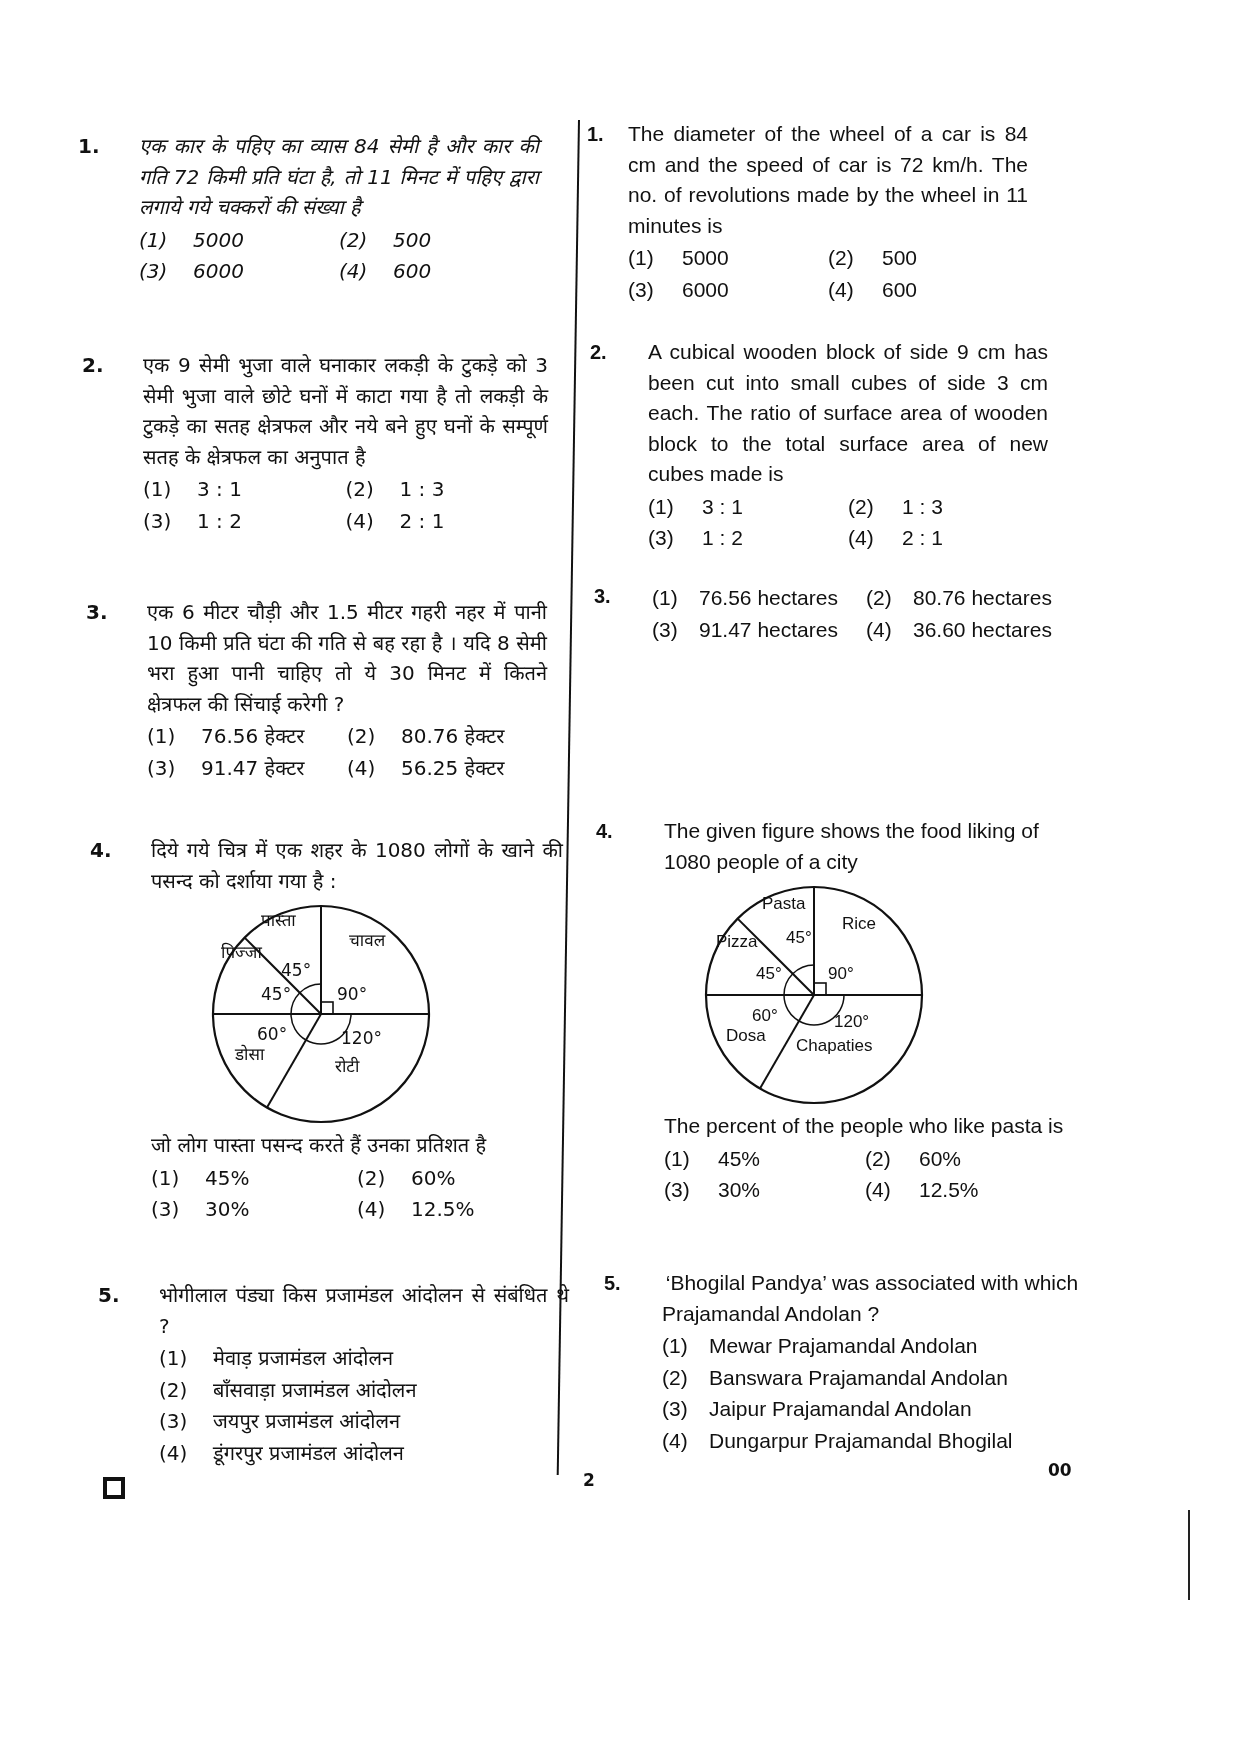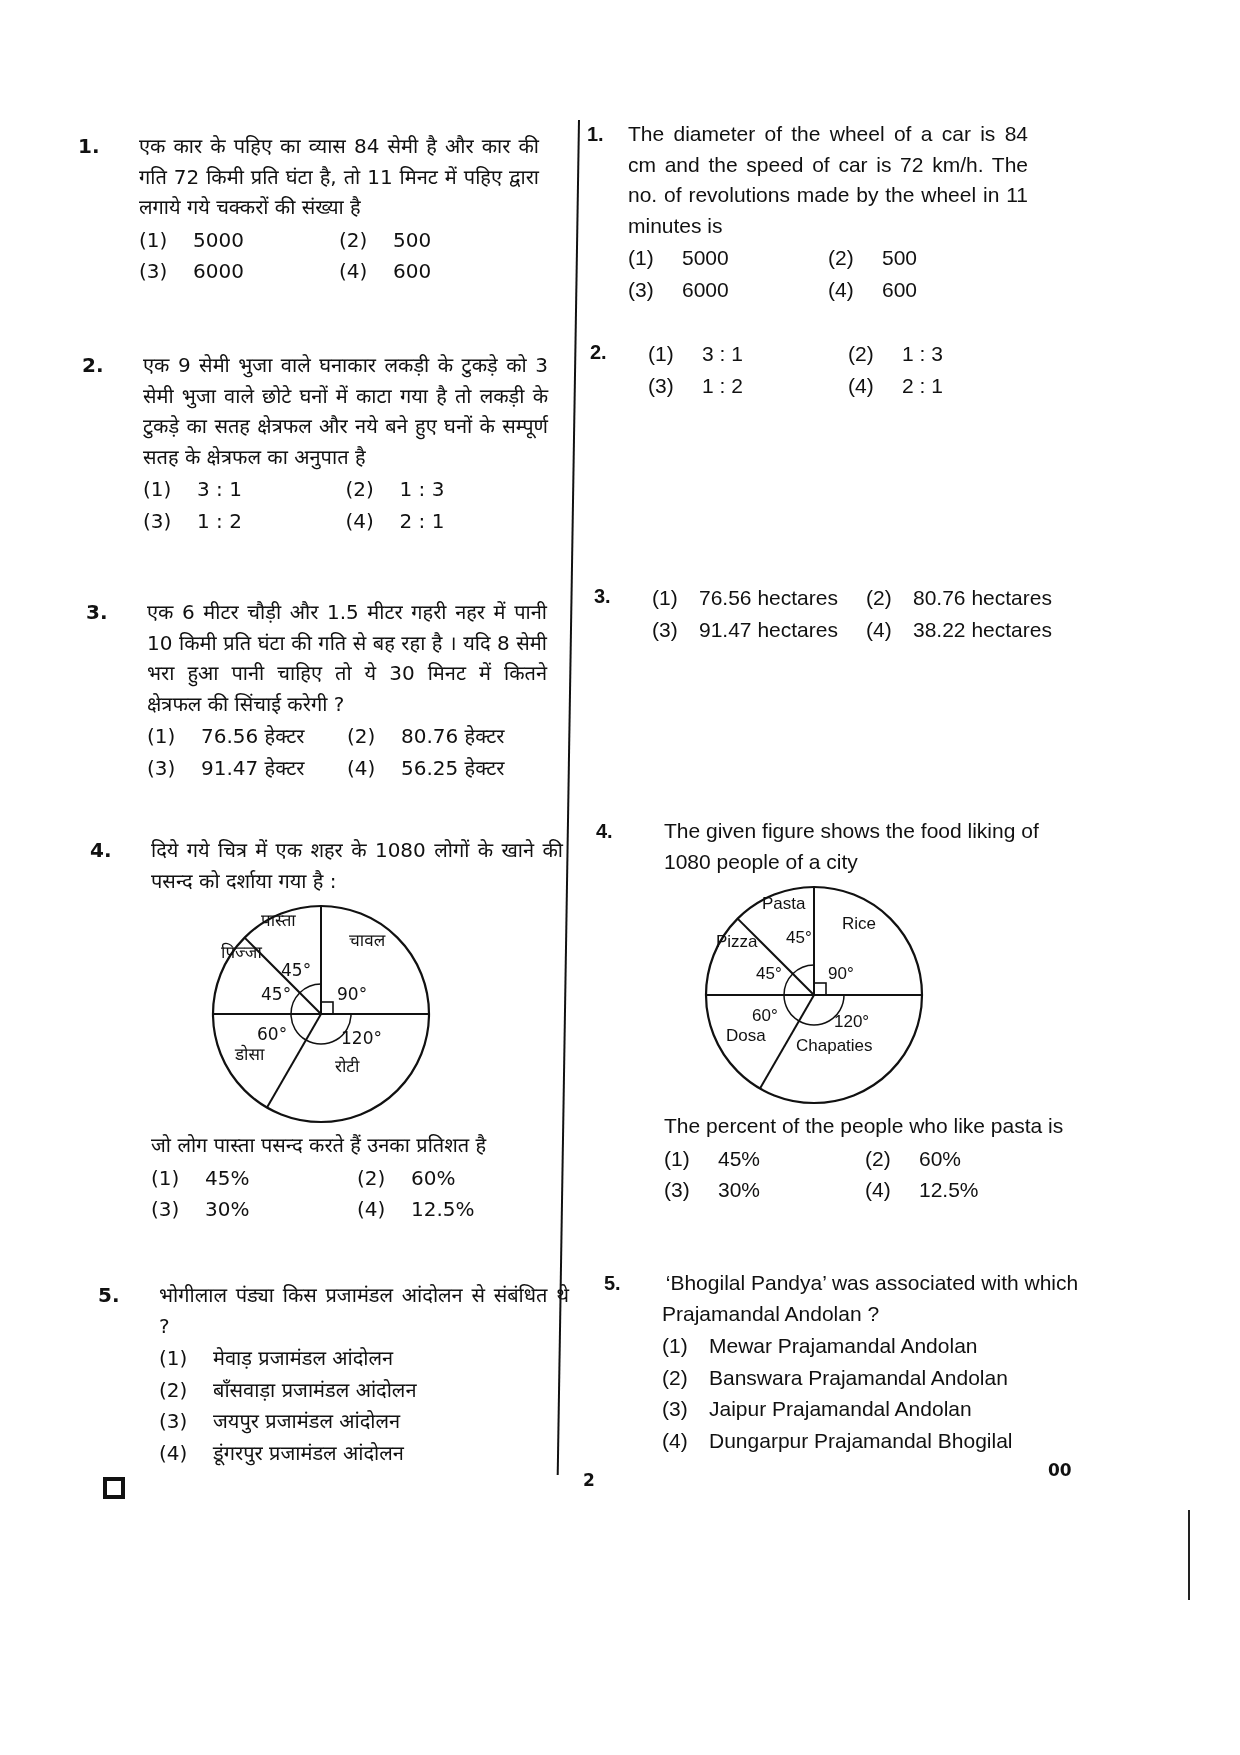--- a/index.html
+++ b/index.html
@@ -49,21 +49,21 @@
 </head>
 <body>
 
 <div class="page">
 
   <div class="divider"></div>
   <div class="right-edge-mark"></div>
 
   <div class="q hi" style="left:78px; top:131px; width:460px;">
     <span class="num">1.</span>
-    <div class="body" style="width:400px;">
+    <div class="body" style="width:400px;font-style:italic;">
       <span class="stem">एक कार के पहिए का व्यास 84 सेमी है और कार की गति 72 किमी प्रति घंटा है, तो 11 मिनट में पहिए द्वारा लगाये गये चक्करों की संख्या है</span>
       <div class="opts">
         <div class="opt">
             <span class="lab">(1)</span>
             <span>5000</span>
           </div>
         <div class="opt">
             <span class="lab">(2)</span>
             <span>500</span>
           </div>
@@ -228,20 +228,21 @@
             <span class="lab">(4)</span>
             <span>600</span>
           </div>
       </div>
     </div>
   </div>
 
   <div class="q en" style="left:590px; top:337px; width:470px;">
     <span class="num">2.</span>
     <div class="body" style="width:400px; left:58px;">
+      <span class="stem">A cubical wooden block of side 9 cm has been cut into small cubes of side 3 cm each. The ratio of surface area of wooden block to the total surface area of new cubes made is</span>
       <div class="opts">
         <div class="opt">
             <span class="lab">(1)</span>
             <span>3 : 1</span>
           </div>
         <div class="opt">
             <span class="lab">(2)</span>
             <span>1 : 3</span>
           </div>
         <div class="opt">
@@ -267,21 +268,21 @@
         <div class="opt">
             <span class="lab" style="width:47px;">(2)</span>
             <span>80.76 hectares</span>
           </div>
         <div class="opt">
             <span class="lab" style="width:47px;">(3)</span>
             <span>91.47 hectares</span>
           </div>
         <div class="opt">
             <span class="lab" style="width:47px;">(4)</span>
-            <span>38.22 hectares</span>
+            <span>36.60 hectares</span>
           </div>
       </div>
     </div>
   </div>
 
   <div class="q en" style="left:596px; top:816px; width:480px;">
     <span class="num">4.</span>
     <div class="body" style="width:402px; left:68px;">
       <span class="stem" style="text-align:left;">The given figure shows the food liking of 1080 people of a city</span>
       <div class="pie-wrap" style="margin-left:38px;">

